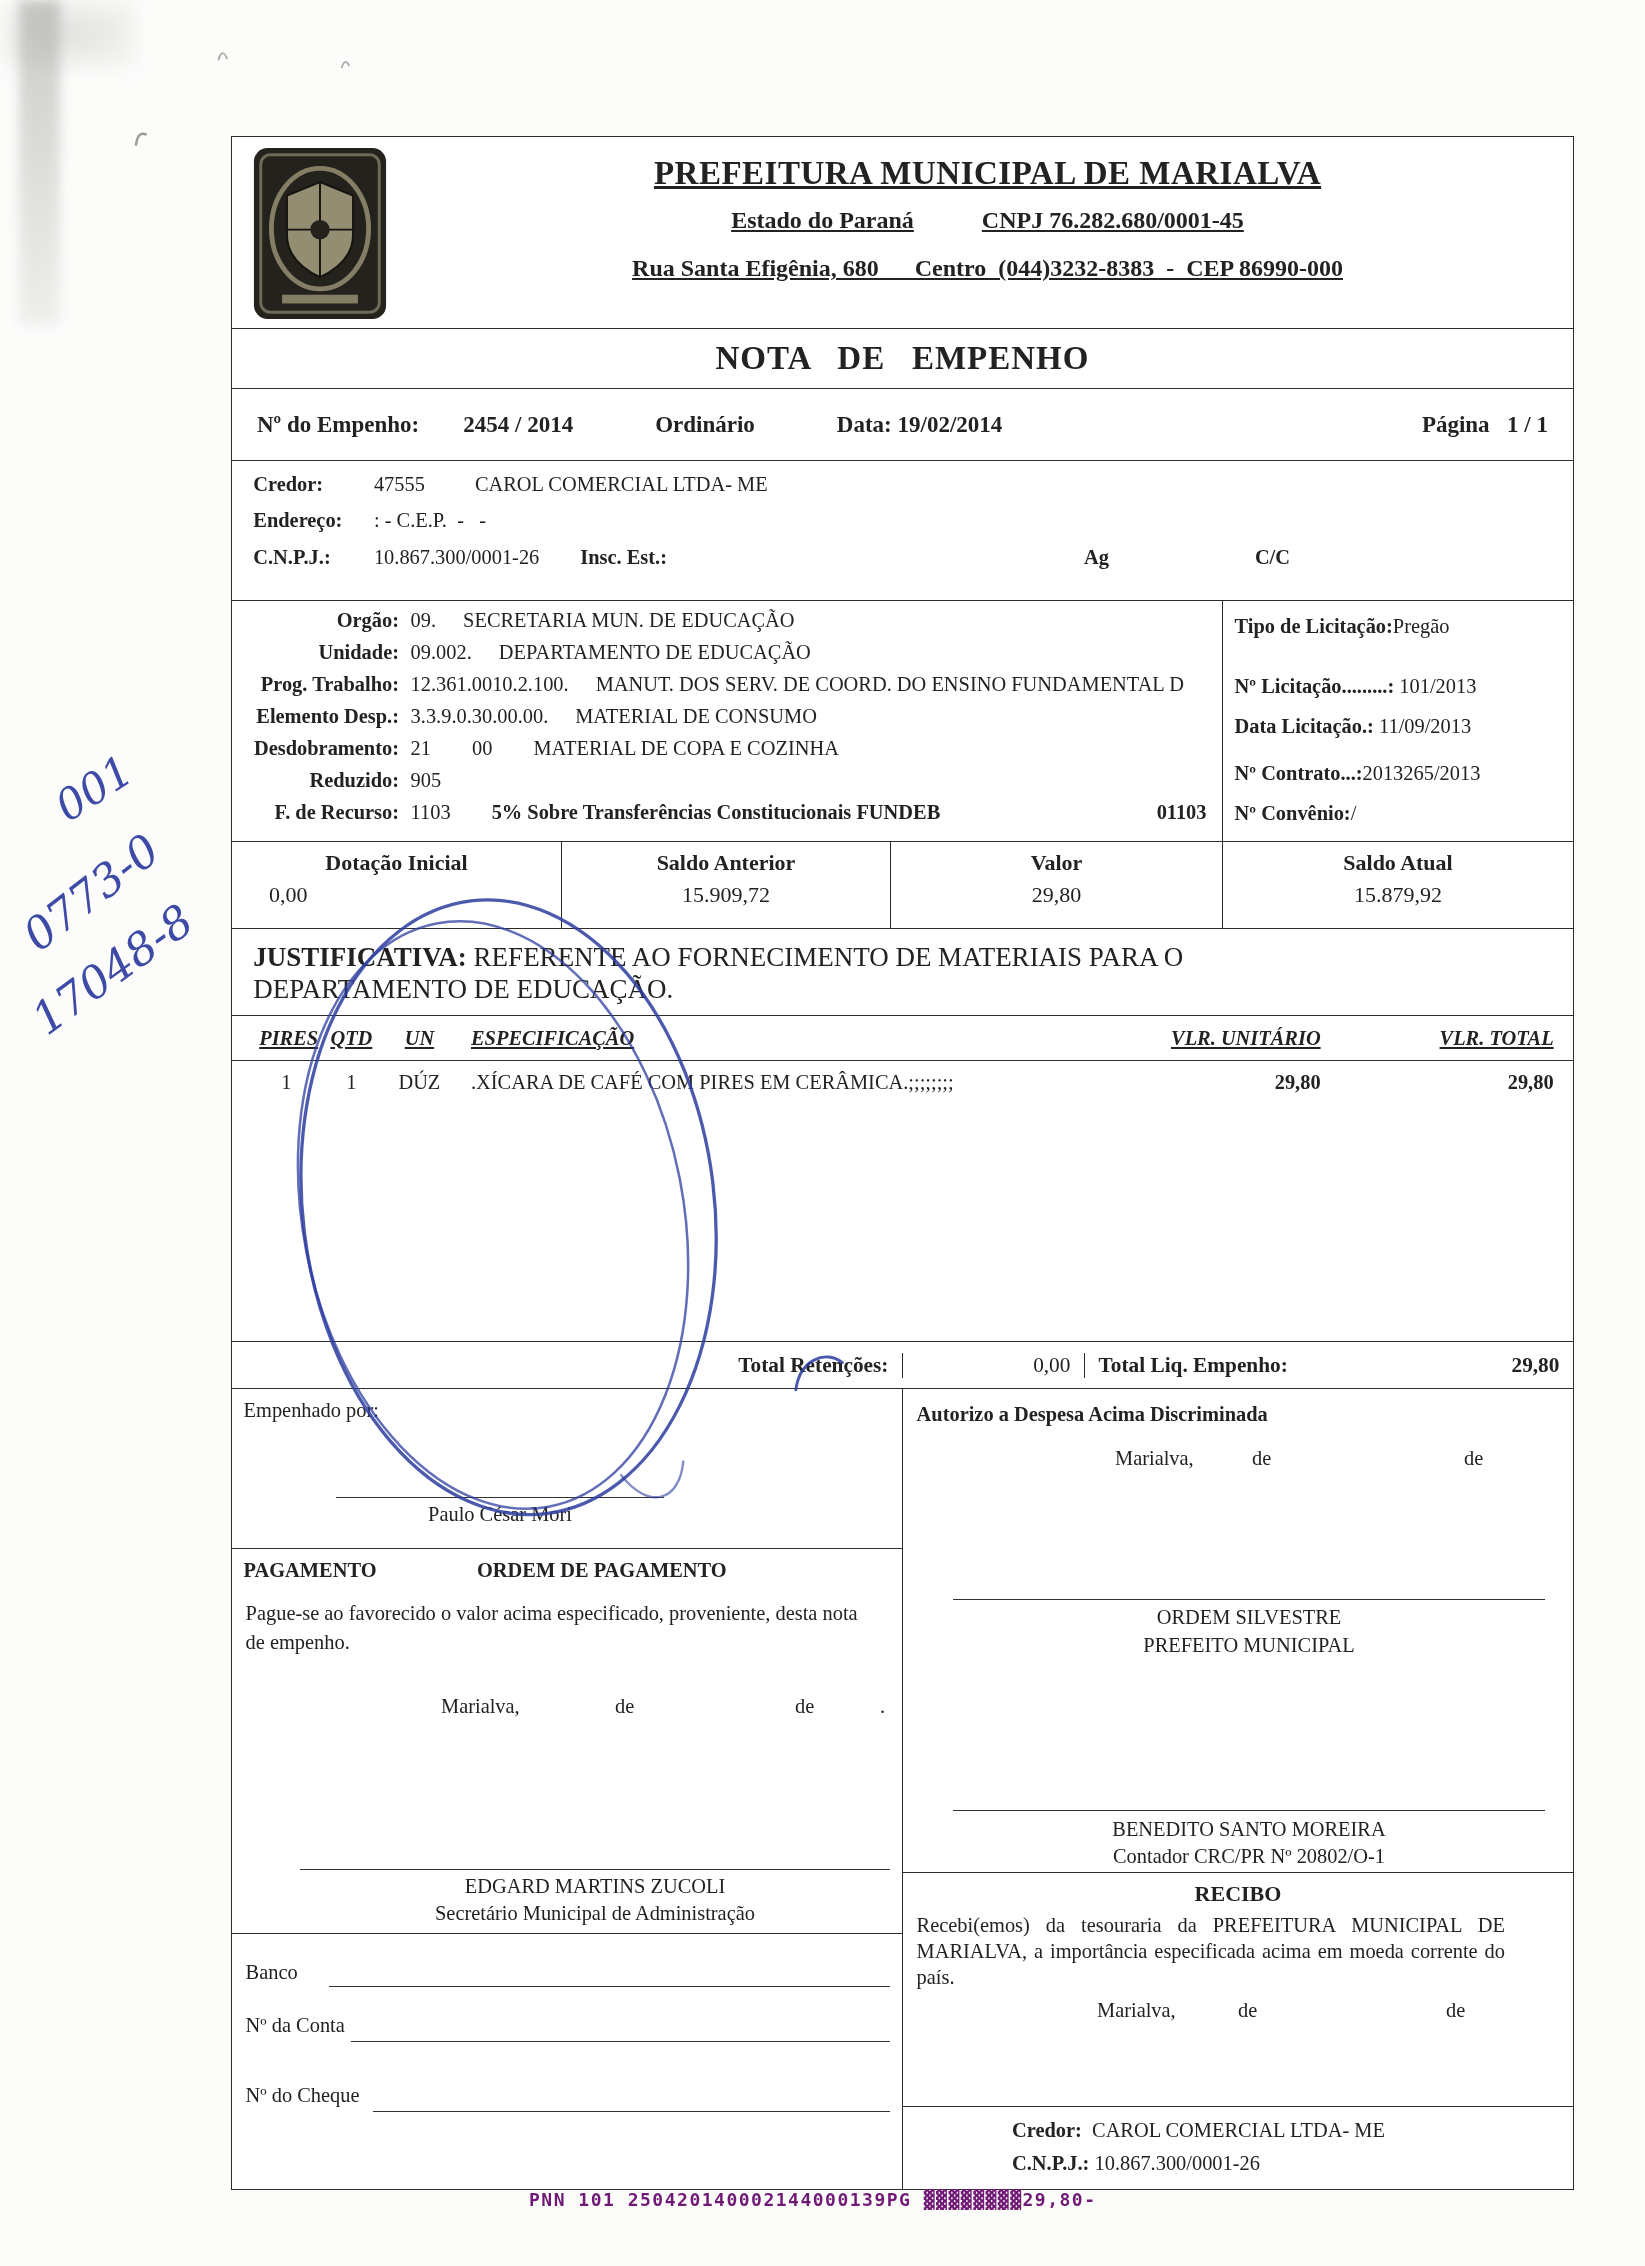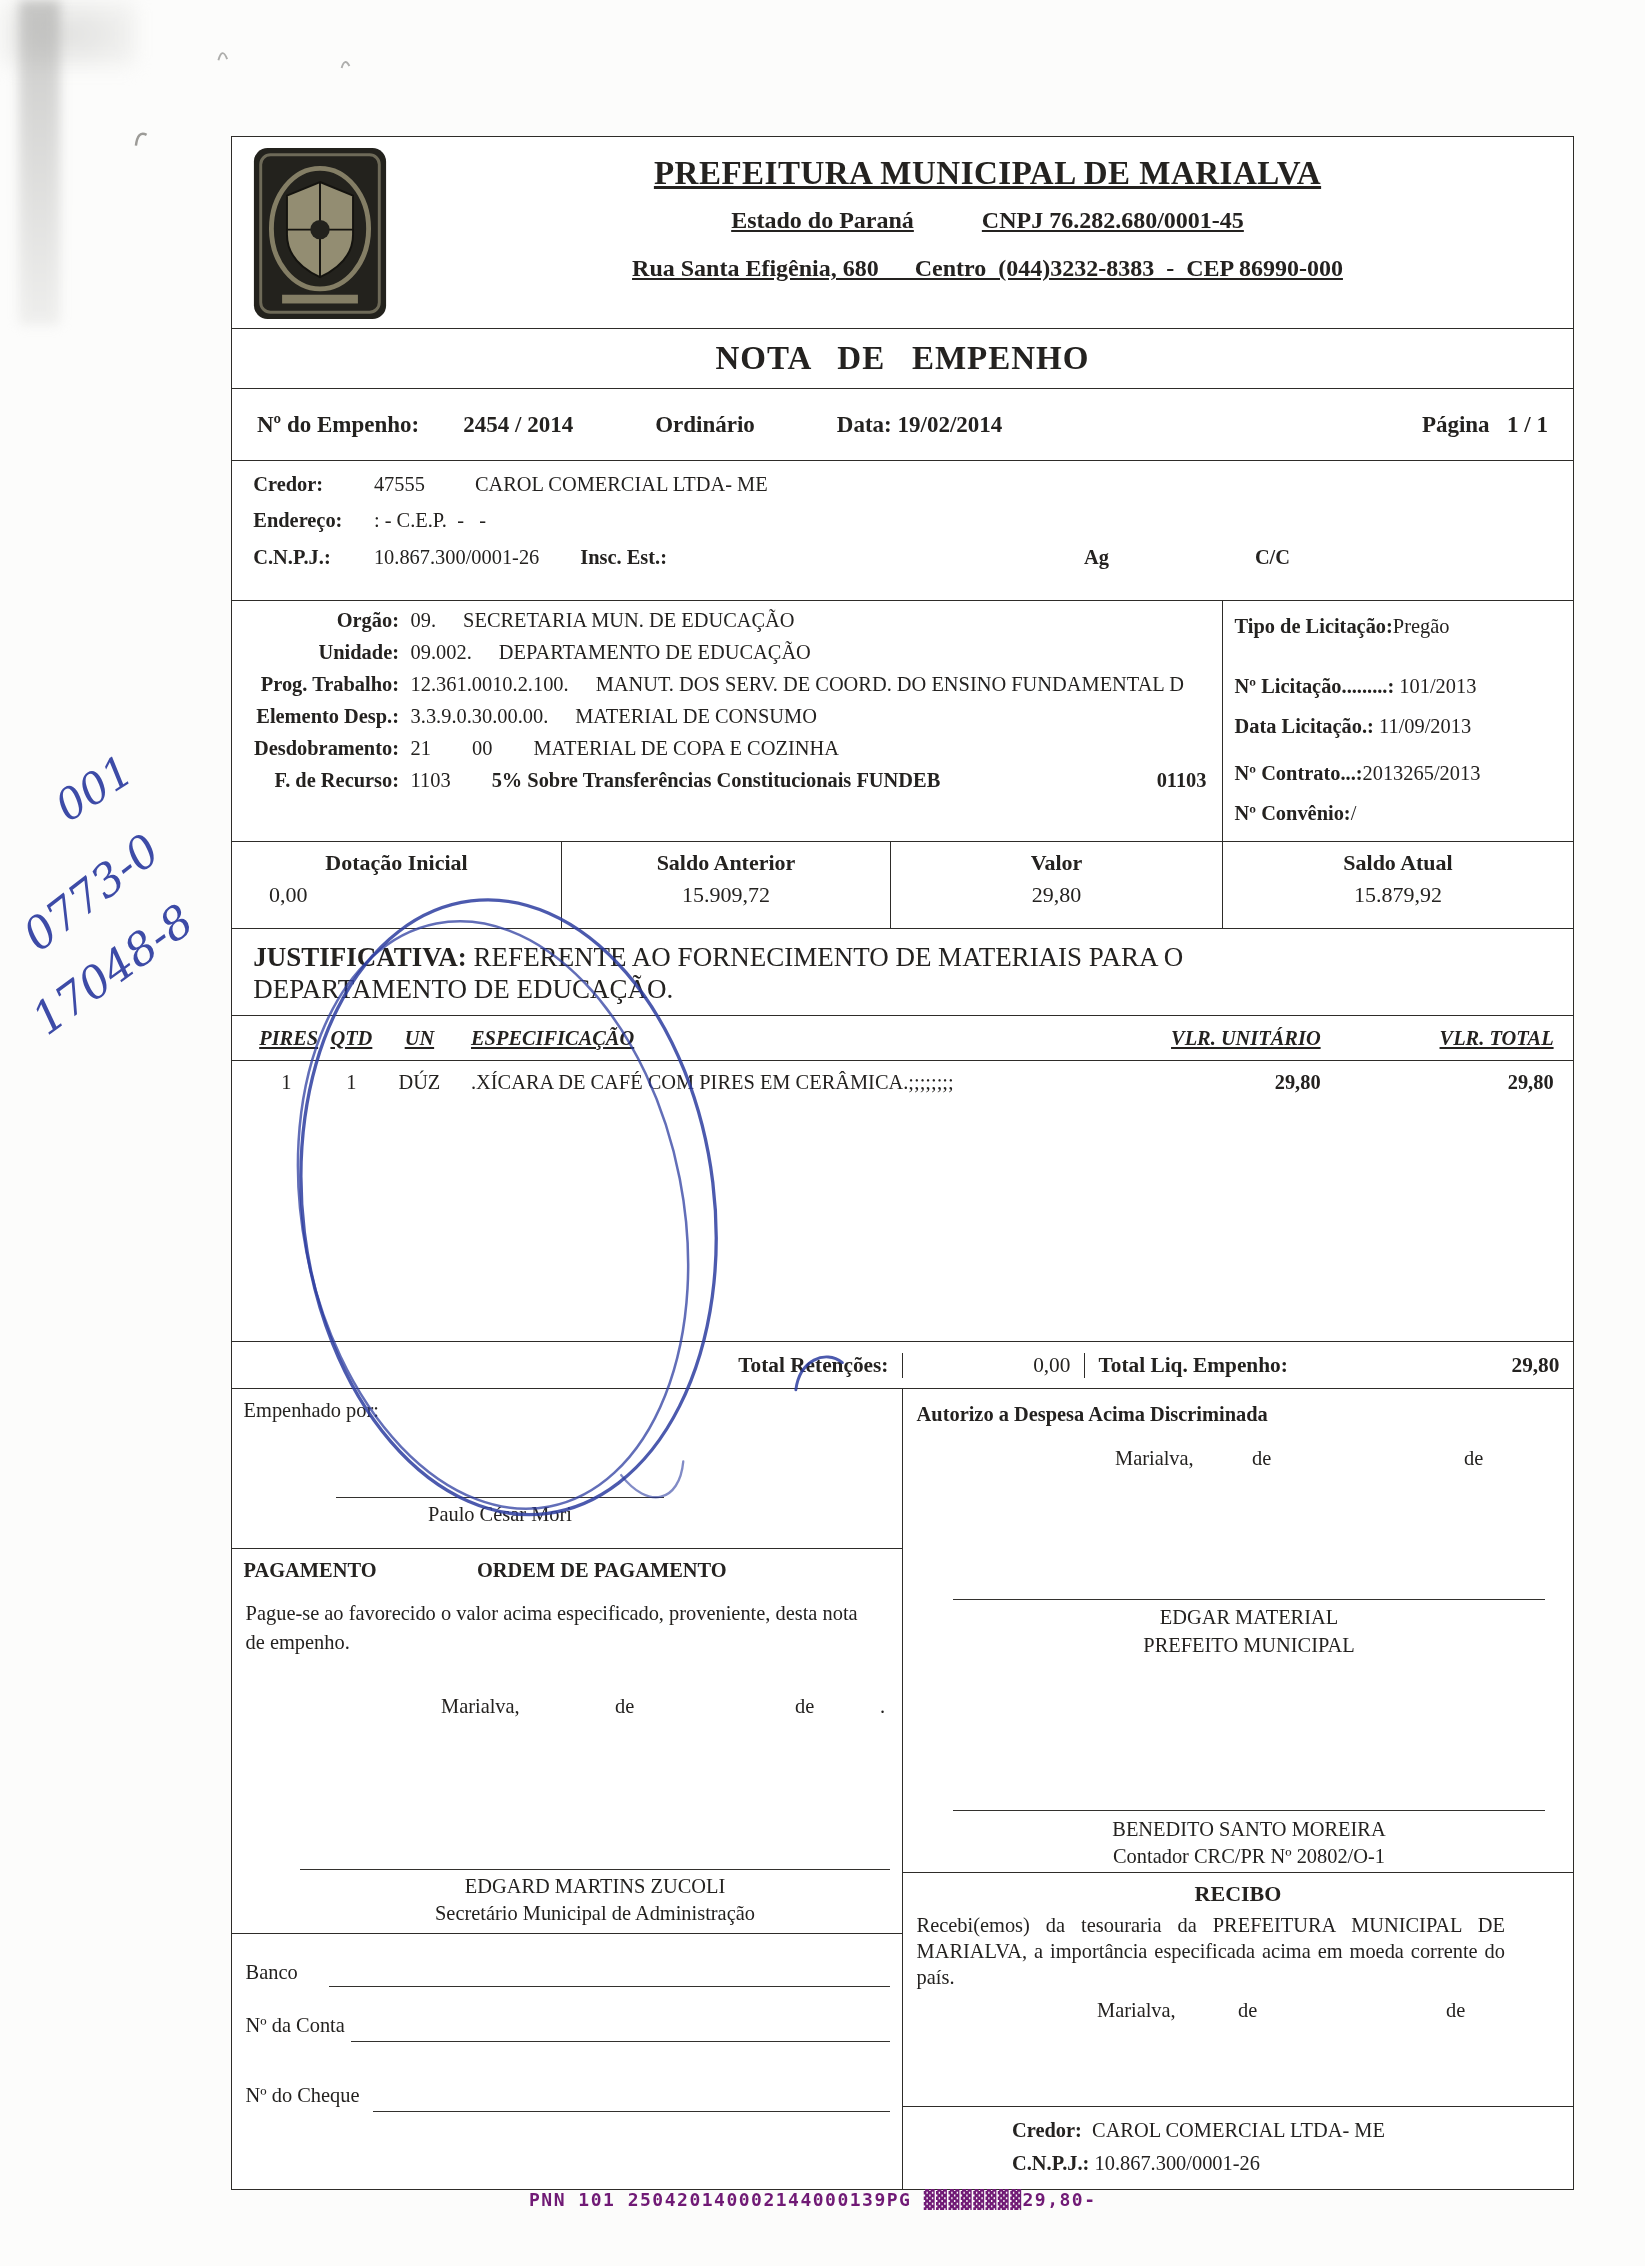--- a/index.html
+++ b/index.html
@@ -212,20 +212,24 @@
         <span class="cl-code">3.3.9.0.30.00.00.</span>
         <span class="cl-desc">MATERIAL DE CONSUMO</span>
       </div>
       <div class="cl-row">
         <span class="cl-label">Desdobramento:</span>
         <span class="cl-code">21</span>
         <span class="cl-code2">00</span>
         <span class="cl-desc2">MATERIAL DE COPA E COZINHA</span>
       </div>
       <div class="cl-row">
+        <span class="cl-label">Reduzido:</span>
+        <span class="cl-code">905</span>
+      </div>
+      <div class="cl-row">
         <span class="cl-label">F. de Recurso:</span>
         <span class="cl-code">1103</span>
         <span class="cl-desc2 b">5% Sobre Transferências Constitucionais FUNDEB</span>
         <span class="cl-end">01103</span>
       </div>
     </div>
     <div class="cl-right">
       <div class="lic-row m1"><span class="b">Tipo de Licitação:</span><span>Pregão</span></div>
       <div class="lic-row m2"><span class="b">Nº Licitação.........:</span>&nbsp;<span>101/2013</span></div>
       <div class="lic-row m3"><span class="b">Data Licitação.:</span>&nbsp;<span>11/09/2013</span></div>
@@ -318,21 +322,21 @@
     </div>
 
     <div class="b-right">
       <div class="abs b" style="top:13.6px; left:13.6px;">Autorizo a Despesa Acima Discriminada</div>
       <div>
         <span class="abs" style="top:58px; left:212px;">Marialva,</span>
         <span class="abs" style="top:58px; left:349px;">de</span>
         <span class="abs" style="top:58px; left:561px;">de</span>
       </div>
       <div class="sig-line" style="top:210px; left:50px; width:592px;"></div>
-      <div class="abs ctr" style="top:217px; left:50px; width:592px;">EDGAR MATERIAL</div>
+      <div class="abs ctr" style="top:217px; left:50px; width:592px;">ORDEM SILVESTRE</div>
       <div class="abs ctr" style="top:245px; left:50px; width:592px;">PREFEITO MUNICIPAL</div>
 
       <div class="sig-line" style="top:421px; left:50px; width:592px;"></div>
       <div class="abs ctr" style="top:429px; left:50px; width:592px;">BENEDITO SANTO MOREIRA</div>
       <div class="abs ctr" style="top:456px; left:50px; width:592px;">Contador CRC/PR Nº 20802/O-1</div>
 
       <div class="recibo-block">
         <div class="abs ctr b" style="top:7.8px; left:0; right:0; font-size:22px;">RECIBO</div>
         <div class="recibo-text">Recebi(emos)  da  tesouraria  da  PREFEITURA  MUNICIPAL  DE MARIALVA, a importância especificada acima em moeda corrente do país.</div>
         <span class="abs" style="top:126px; left:194px;">Marialva,</span>

